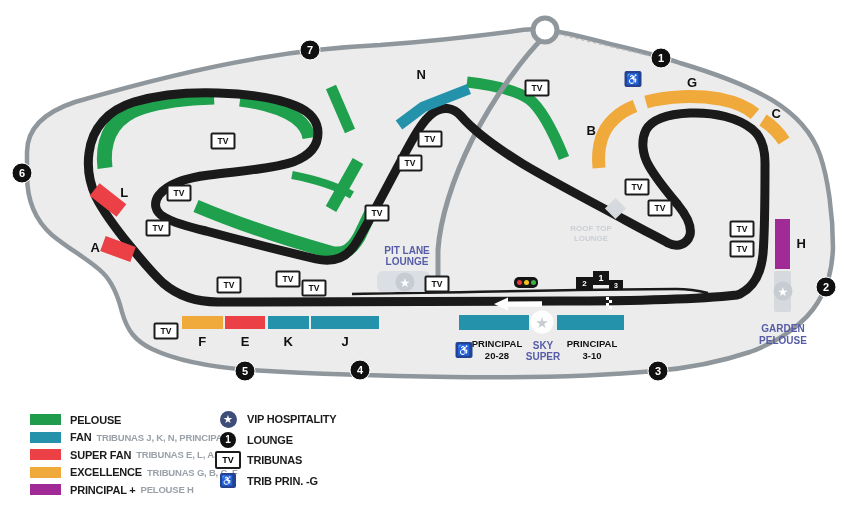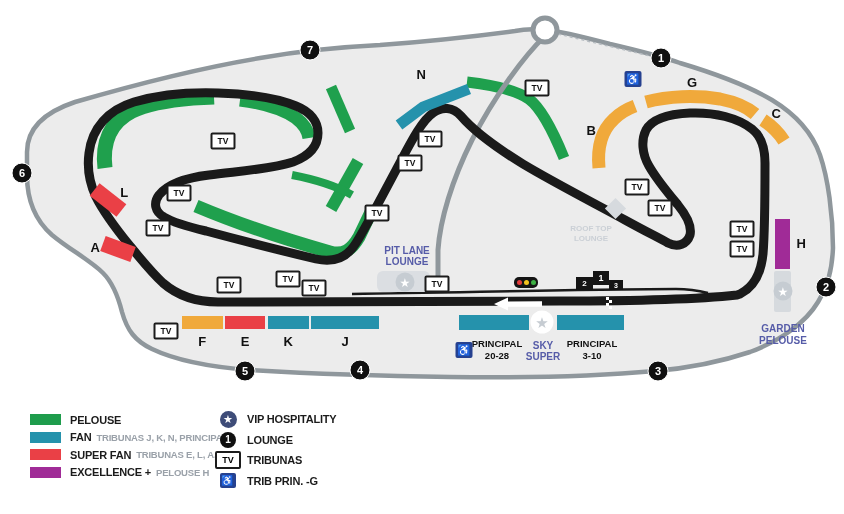--- a/index.html
+++ b/index.html
@@ -201,22 +201,27 @@
       <div class="lswatch" style="background: rgb(37, 146, 172);"></div>
       <span class="llabel">FAN</span>
       <span class="lsub">TRIBUNAS J, K, N, PRINCIPAL</span>
     </div>
     <div class="lrow">
       <div class="lswatch" style="background: rgb(234, 64, 70);"></div>
       <span class="llabel">SUPER FAN</span>
       <span class="lsub">TRIBUNAS E, L, A, M</span>
     </div>
     <div class="lrow">
+      <div class="lswatch" style="background: rgb(240, 169, 59);"></div>
+      <span class="llabel">EXCELLENCE</span>
+      <span class="lsub">TRIBUNAS G, B, C, F</span>
+    </div>
+    <div class="lrow">
       <div class="lswatch" style="background: rgb(160, 43, 151);"></div>
-      <span class="llabel">EXCELLENCE +</span>
+      <span class="llabel">PRINCIPAL +</span>
       <span class="lsub">PELOUSE H</span>
     </div>
   </div>
 
   <div id="legend-right">
     <div class="rrow">
       <span class="ricon">
           <span class="vipstar">★</span>
         </span>
       <span class="llabel">VIP HOSPITALITY</span>

